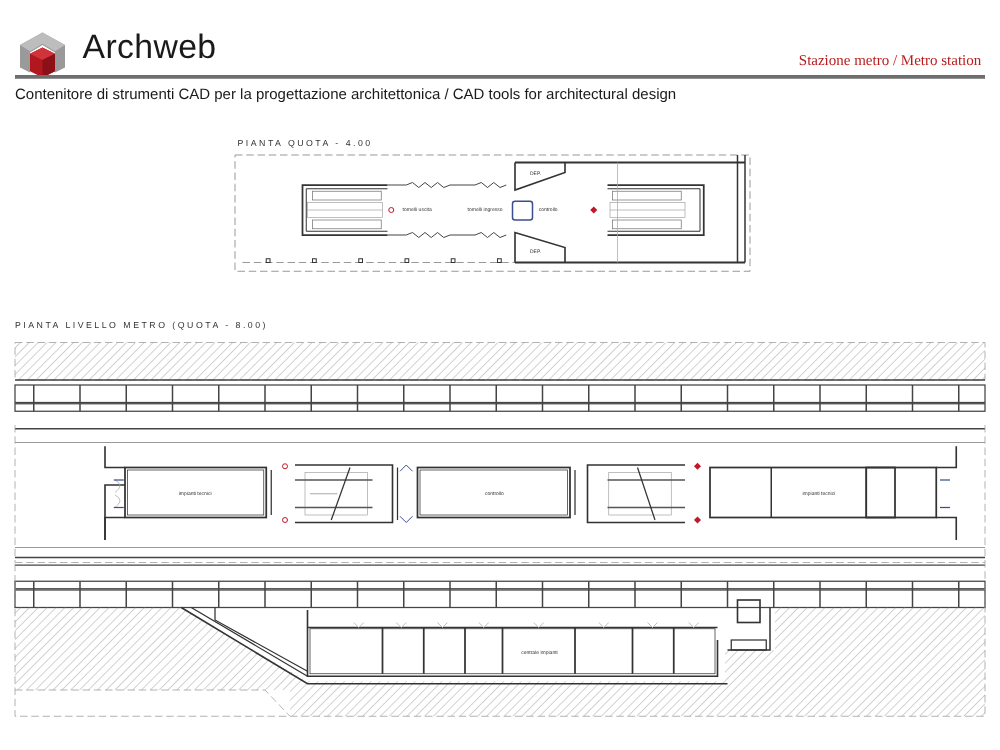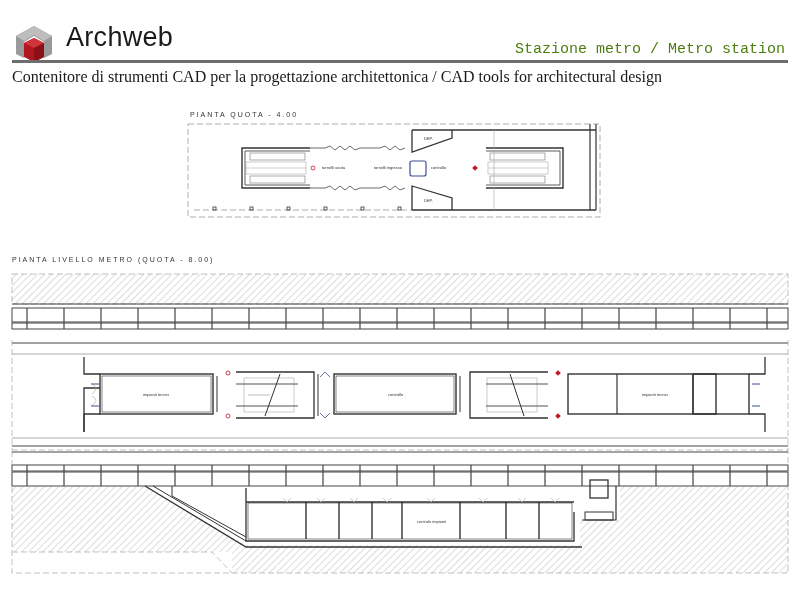--- a/index.html
+++ b/index.html
@@ -1,21 +1,21 @@
 <!DOCTYPE html>
 <html><head>
   <meta charset="utf-8">
   <style>
     html, body { margin: 0; padding: 0; background: #ffffff; }
     body { width: 800px; height: 600px; position: relative; overflow: hidden; font-family: "Liberation Sans", sans-serif; }
     .logo { position: absolute; left: 14px; top: 24px; width: 40px; height: 40px; }
     .brand { position: absolute; left: 66px; top: 22px; font-size: 27px; color: #1a1a1a; letter-spacing: 0.3px; font-family: Liberation Sans, sans-serif; }
-    .page-title { position: absolute; right: 15px; top: 41px; font-size: 15px; color: #4d7c0f; font-family: Liberation Mono, monospace; }
+    .page-title { position: absolute; right: 15px; top: 41px; font-size: 12px; color: #b91c1c; font-family: Liberation Serif, serif; }
     .header-rule { position: absolute; left: 12px; top: 60px; width: 776px; height: 3px; background: #6e6e6e; }
-    .subtitle { position: absolute; left: 12px; top: 68px; font-size: 16px; color: #1a1a1a; font-family: Liberation Serif, serif; }
+    .subtitle { position: absolute; left: 12px; top: 68px; font-size: 12px; color: #1a1a1a; font-family: Liberation Sans, sans-serif; }
     .drawing { position: absolute; left: 0; top: 0; width: 800px; height: 600px; }
     .plan-label { font-family: "Liberation Sans", sans-serif; font-size: 7px; fill: #333; letter-spacing: 2px; }
     .room-label { font-family: "Liberation Sans", sans-serif; font-size: 4px; fill: #333; }
   </style>
 </head>
 <body>
 
 <svg class="logo" viewBox="0 0 40 40">
   <polygon points="20,2 38,12 38,30 30,34 30,18 20,12 10,18 10,34 2,30 2,12" fill="#9a9a9a"></polygon>
   <polygon points="20,2 38,12 30,17 20,11 10,17 2,12" fill="#bdbdbd"></polygon>

